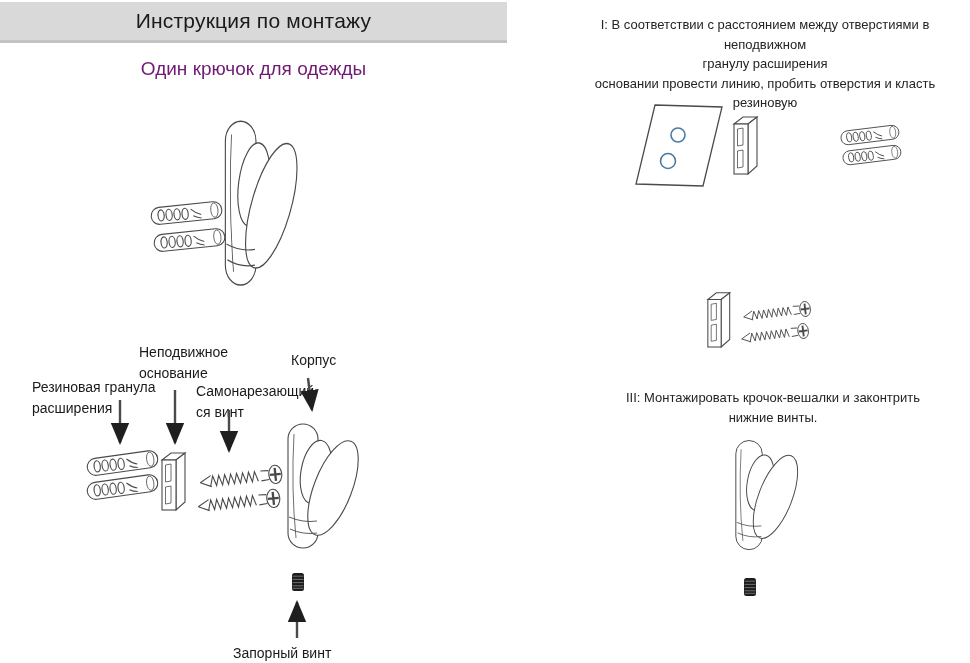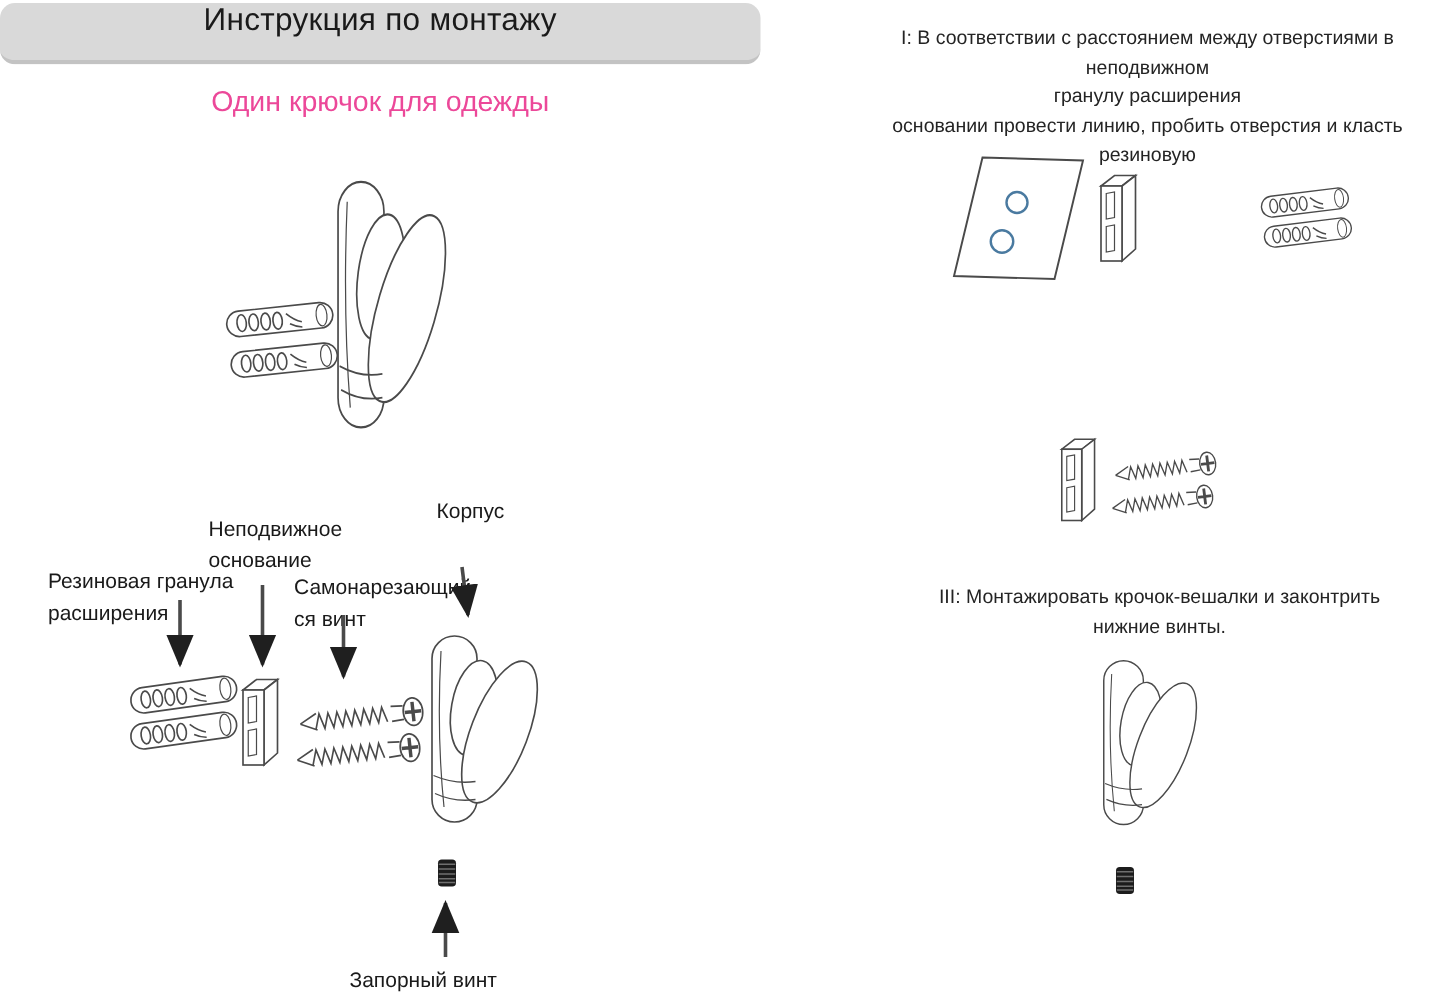--- a/index.html
+++ b/index.html
@@ -11,26 +11,26 @@
   body{
     font-family:"Liberation Sans",sans-serif;
     background:#ffffff; color:var(--text);
     position:relative; overflow:hidden;
   }
   .abs{position:absolute;}
   .title-bar{
     left:0; top:2px; width:507px; height:41px;
     background:var(--header-bg);
     border-bottom:3px solid var(--header-border);
-    display:flex; justify-content:center;border-radius:10px;
+    display:flex; align-items:center; justify-content:center;
   }
   .title{font-size:21px; font-weight:400; color:#1a1a1a; letter-spacing:.2px;}
   .subtitle{
     left:0; top:58px; width:507px; text-align:center;
-    font-size:19px; font-weight:400; color:#ec4899;
+    font-size:19px; font-weight:400; color:#701a75;
   }
   .part-label{
     font-size:14px; line-height:1.5; color:#1a1a1a; white-space:nowrap;
   }
   .part-label span{display:block;}
   .step-text{font-size:13px; line-height:1.5; color:#242424;}
   .step-text span{display:block;}
   .step-text.centered{text-align:center;}
   svg.illu{color:var(--line-art); overflow:visible;}
   svg.illu .blue{stroke:var(--hole-blue);}
@@ -90,21 +90,21 @@
   <svg class="abs illu" style="left:145px;top:112px;" width="175" height="185" viewBox="0 0 175 185">
     <use href="#sym-anchor" transform="translate(5,90) rotate(-6 37 11)"></use>
     <use href="#sym-anchor" transform="translate(8,117) rotate(-6 37 11)"></use>
     <use href="#sym-hook" transform="translate(62,4) scale(1.02,1.32)"></use>
   </svg>
 
   <div class="abs part-label" style="left:139px;top:342px;">
     <span>Неподвижное</span>
     <span>основание</span>
   </div>
-  <div class="abs part-label" style="left:291px;top:330px;">
+  <div class="abs part-label" style="left:291px;top:350px;">
     <span>Корпус</span>
   </div>
   <div class="abs part-label" style="left:32px;top:377px;">
     <span>Резиновая гранула</span>
     <span>расширения</span>
   </div>
   <div class="abs part-label" style="left:196px;top:381px;">
     <span>Самонарезающий</span>
     <span>ся винт</span>
   </div>

